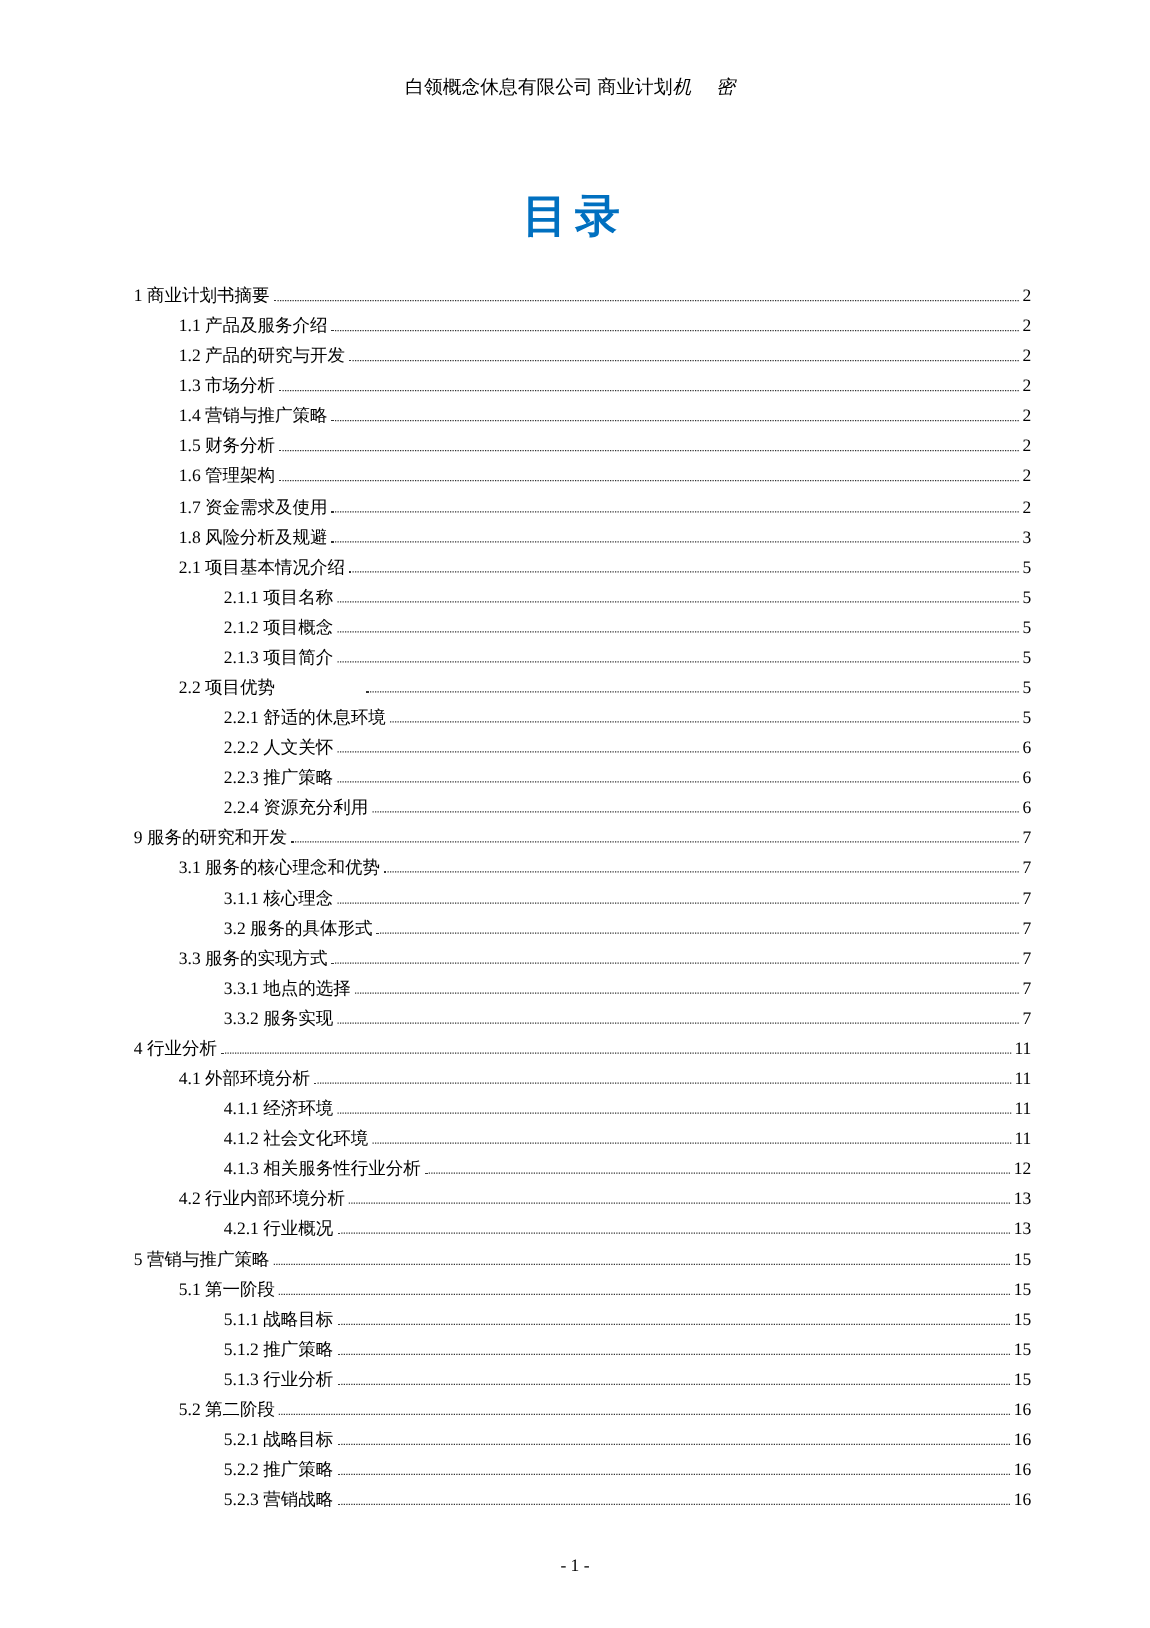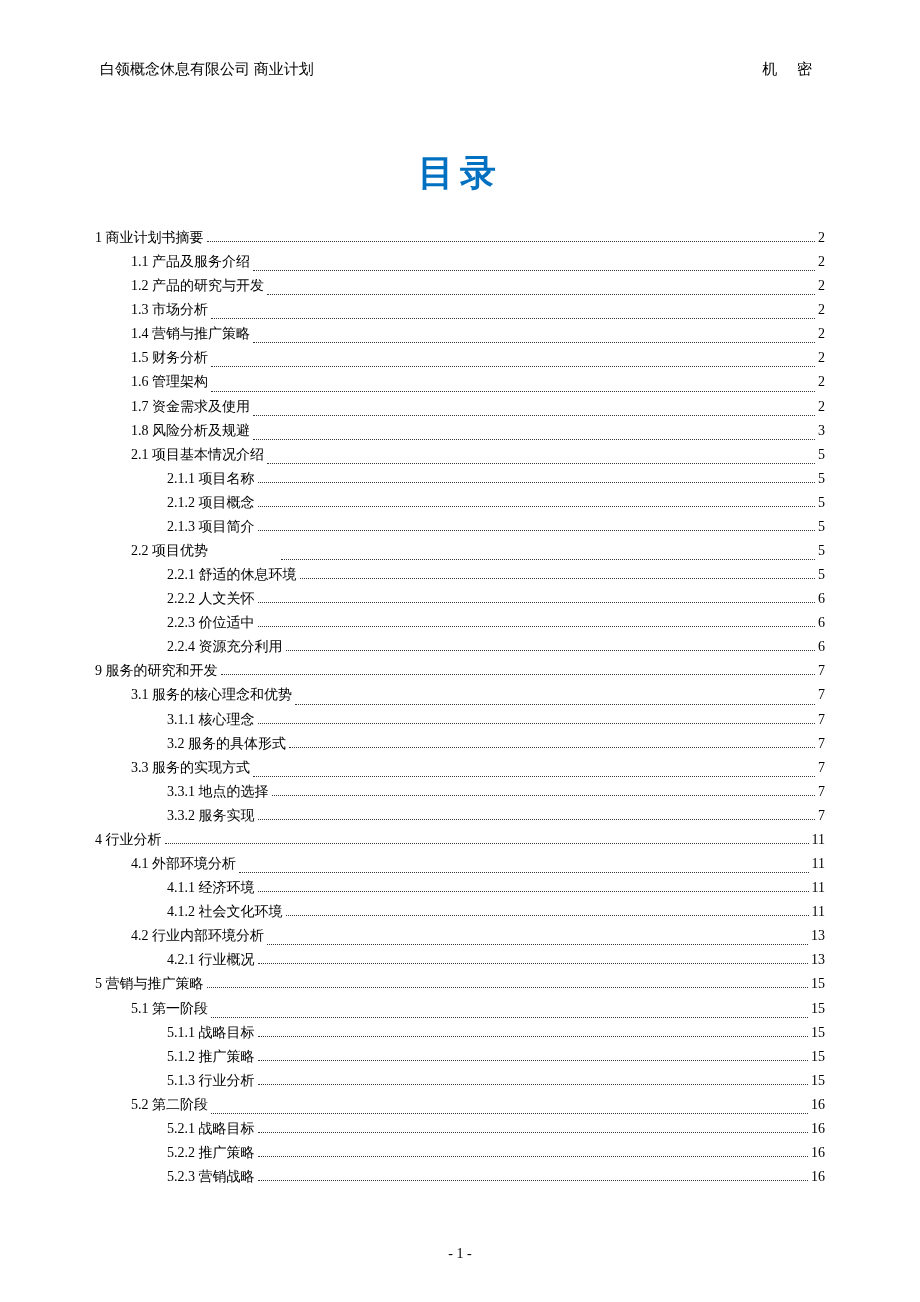--- a/index.html
+++ b/index.html
@@ -10,62 +10,64 @@
     body {
       background: #ffffff;
       font-family: "SimSun", "宋体", serif;
       width: 920px;
       height: 1302px;
       position: relative;
       padding: 60px 95px 40px 95px;
     }
     .header {
       display: flex;
-      justify-content: space-between;
+      justify-content: center;
       font-size: 15px;
       color: #000;
       margin-bottom: 70px;
       padding: 0 5px;
     }
     .header-right {
       letter-spacing: 8px;
+      font-style: italic;
     }
     .title {
       text-align: center;
       font-size: 36px;
       color: #0070c0;
       font-weight: bold;
       letter-spacing: 6px;
       margin-bottom: 28px;
       font-family: "SimHei", "黑体", sans-serif;
     }
     .toc-entries {
       font-size: 14px;
       color: #000;
       line-height: 1.72;
     }
     .toc-row {
       display: flex;
       align-items: baseline;
       white-space: nowrap;
+      margin-left: 12px;
     }
     .toc-label {
       flex-shrink: 0;
     }
     .toc-dots {
       flex: 1;
       border-bottom: 1.5px dotted #333;
       margin: 0 3px 3px 3px;
       min-width: 10px;
     }
     .toc-page {
       flex-shrink: 0;
     }
     .indent-0 { padding-left: 0; }
-    .indent-1 { padding-left: 36px; align-items: flex-end; }
+    .indent-1 { padding-left: 36px; }
     .indent-2 { padding-left: 72px; }
     .page-number {
       position: absolute;
       bottom: 40px;
       left: 0;
       right: 0;
       text-align: center;
       font-size: 14px;
       color: #000;
     }
@@ -155,21 +157,21 @@
       <span class="toc-label">2.2.1 舒适的休息环境</span>
       <span class="toc-dots"></span>
       <span class="toc-page">5</span>
     </div>
     <div class="toc-row indent-2">
       <span class="toc-label">2.2.2 人文关怀</span>
       <span class="toc-dots"></span>
       <span class="toc-page">6</span>
     </div>
     <div class="toc-row indent-2">
-      <span class="toc-label">2.2.3 价位适中</span>
+      <span class="toc-label">2.2.3 推广策略</span>
       <span class="toc-dots"></span>
       <span class="toc-page">6</span>
     </div>
     <div class="toc-row indent-2">
       <span class="toc-label">2.2.4 资源充分利用</span>
       <span class="toc-dots"></span>
       <span class="toc-page">6</span>
     </div>
     <div class="toc-row indent-0">
       <span class="toc-label">9 服务的研究和开发</span>
@@ -219,20 +221,25 @@
     <div class="toc-row indent-2">
       <span class="toc-label">4.1.1 经济环境</span>
       <span class="toc-dots"></span>
       <span class="toc-page">11</span>
     </div>
     <div class="toc-row indent-2">
       <span class="toc-label">4.1.2 社会文化环境</span>
       <span class="toc-dots"></span>
       <span class="toc-page">11</span>
     </div>
+    <div class="toc-row indent-2">
+      <span class="toc-label">4.1.3 相关服务性行业分析</span>
+      <span class="toc-dots"></span>
+      <span class="toc-page">12</span>
+    </div>
     <div class="toc-row indent-1">
       <span class="toc-label">4.2 行业内部环境分析</span>
       <span class="toc-dots"></span>
       <span class="toc-page">13</span>
     </div>
     <div class="toc-row indent-2">
       <span class="toc-label">4.2.1 行业概况</span>
       <span class="toc-dots"></span>
       <span class="toc-page">13</span>
     </div>

